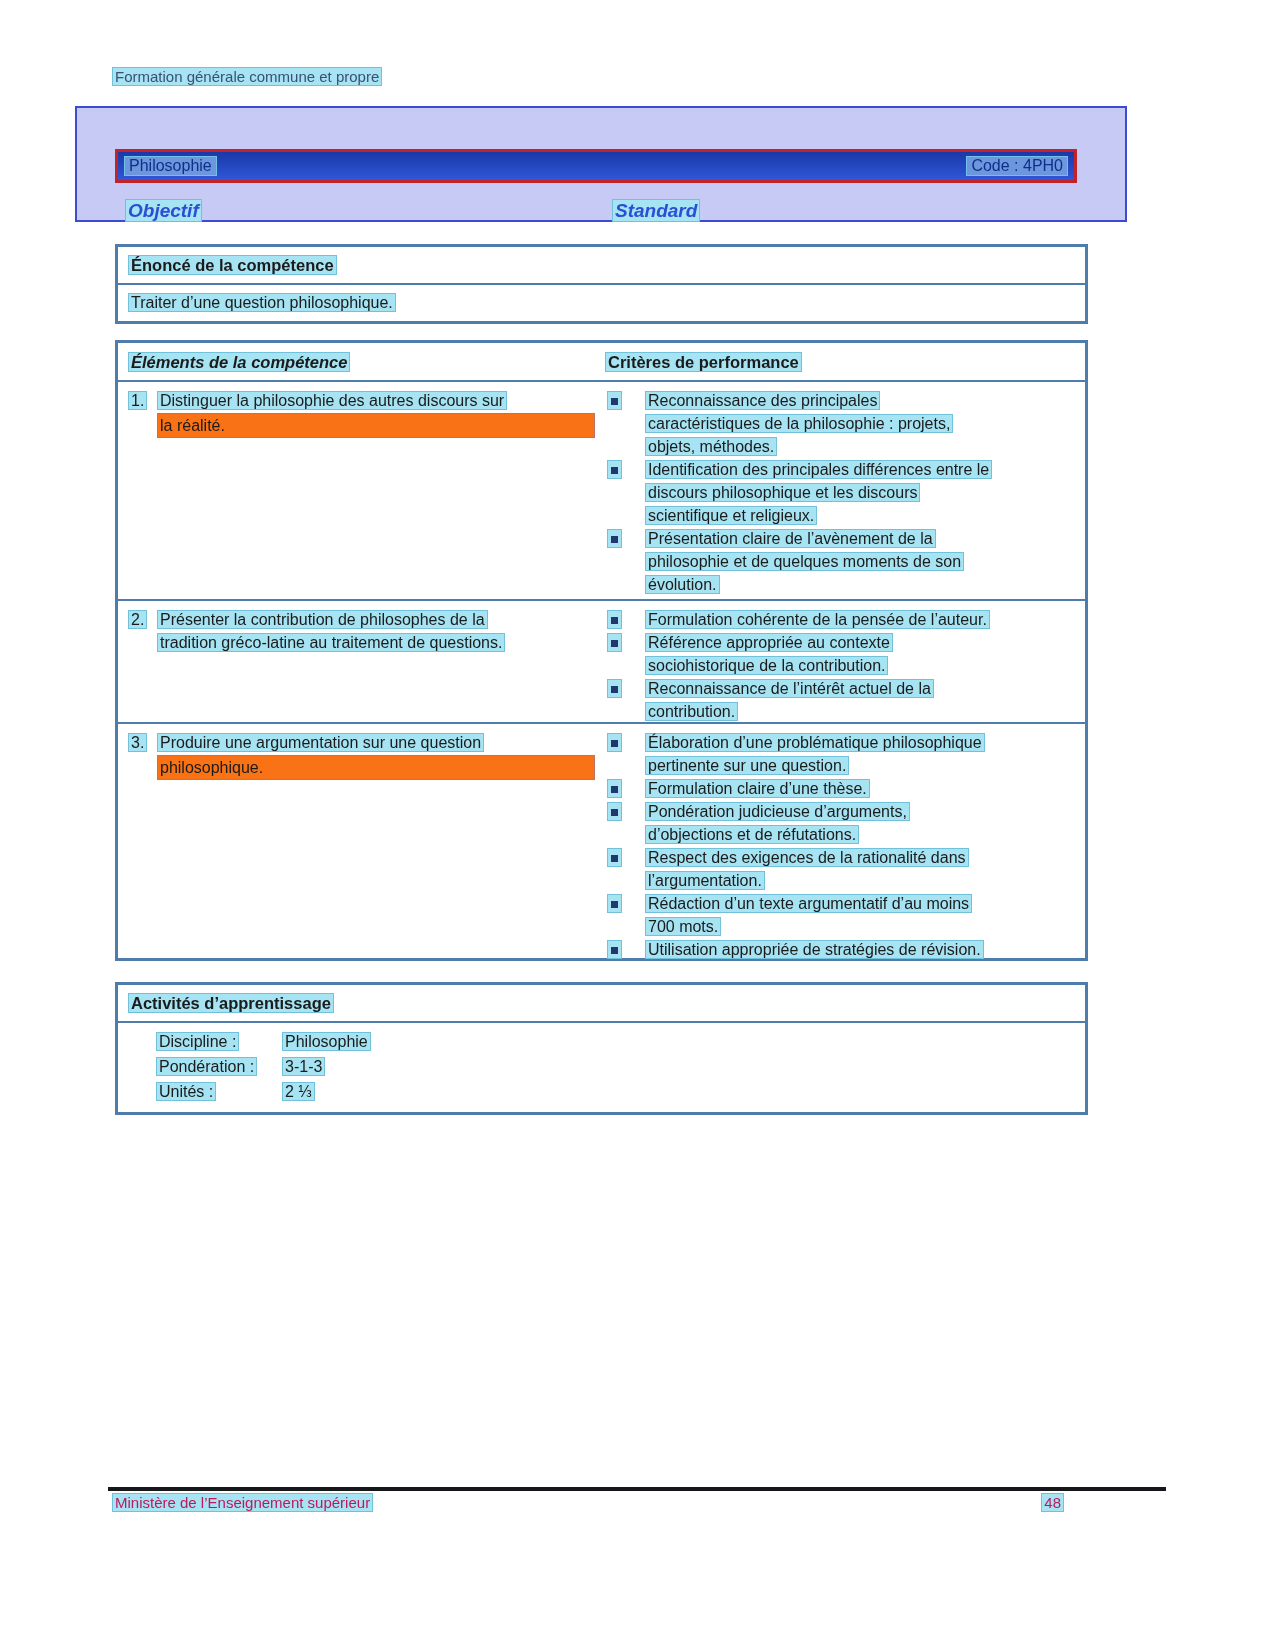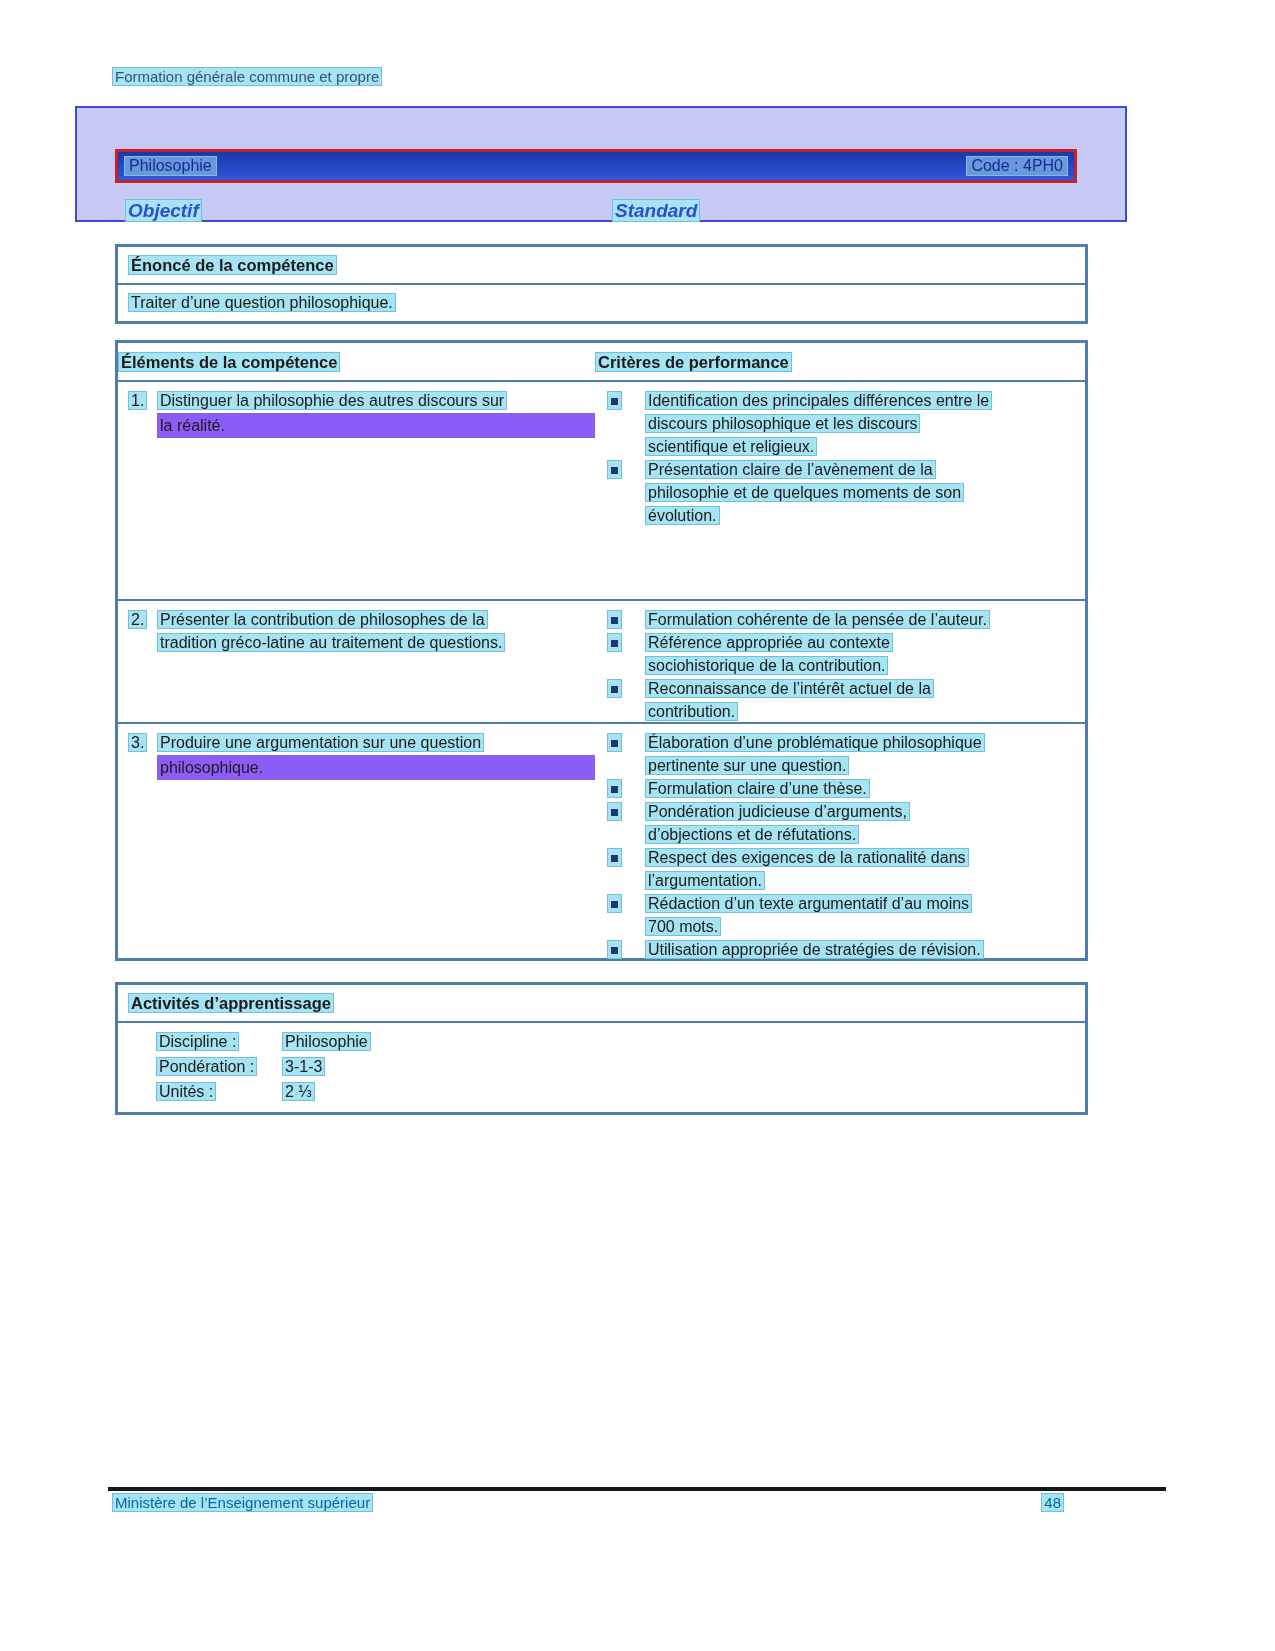--- a/index.html
+++ b/index.html
@@ -9,21 +9,21 @@
     font-family:"Liberation Sans", sans-serif; color:#1b1b1b; overflow:hidden;padding-left:41px;
   }
 
   
   .hl-c {
     background:#a6e3f3; padding:1px 3px;
     -webkit-box-decoration-break:clone; box-decoration-break:clone;
     box-shadow: inset 0 0 0 1px rgba(48,150,190,.45);
   }
   .hl-l {
-    background:#8b5cf6; padding:1px 3px;
+    background:#f97316; padding:1px 3px;
     box-shadow: inset 0 0 0 1px rgba(110,110,200,.45);
   }
   .lvblock { display:block; margin-top:1px; }
   .pre { white-space:pre-line; }
 
   .top-label { position:absolute; left:112px; top:68px; font-size:15px; color:#3c4f73; }
 
   
   .hero {
     position:absolute; left:75px; top:106px; width:1052px; height:116px;
@@ -44,21 +44,21 @@
   
   .tbl { position:absolute; left:115px; width:973px; border:3px solid #4f7dab; background:#fff; }
   .tbl-head { padding:9px 10px 8px; font-weight:bold; font-size:16.5px; border-bottom:2px solid #4f7dab; }
   .tbl-body { padding:9px 10px; font-size:16px; }
 
   #enonce { top:244px; }
   #competence { top:340px; }
   #activites { top:982px; }
 
   .comp-head { display:flex; padding:10px 0 8px; border-bottom:2px solid #4f7dab; font-weight:bold; font-size:16.5px; }
-  .comp-head .h1 { width:477px; }
+  .comp-head .h1 { margin-left:10px; width:477px;font-style:italic; }
   .comp-head .h2 { margin-left:0; }
 
   .comp-row { display:flex; padding-top:7px; font-size:16px; line-height:23px; }
   .comp-row.r2, .comp-row.r3 { border-top:2px solid #4f7dab; }
   .comp-row.r1 { height:217px; }
   .comp-row.r2 { height:123px; }
   .comp-row.r3 { height:236px; }
 
   .el { width:487px; padding-left:10px; display:flex; flex:none; }
   .el .num { width:29px; flex:none; }
@@ -69,21 +69,21 @@
   .crit li { display:flex; }
   .bcell { width:40px; flex:none; padding-left:2px; }
   .bwrap { padding:1px 4px; }
   .sq { display:inline-block; width:7px; height:7px; background:#20386e; vertical-align:1px; }
   .ctext { display:block; flex:1; }
 
   .act-body { padding:6px 10px 8px; font-size:16px; line-height:25px; }
   .lblw { display:inline-block; width:126px;margin-left:28px; }
 
   .foot-line { position:absolute; left:108px; top:1487px; width:1058px; height:4px; background:#16171b; }
-  .foot-row { position:absolute; left:112px; top:1493px; width:952px; font-size:15px; color:#0369a1;
+  .foot-row { position:absolute; left:112px; top:1493px; width:952px; font-size:15px; color:#be185d;
               display:flex; justify-content:space-between;align-items:center; }
 </style>
 </head>
 <body>
 
 <div class="page">
 
   <div class="top-label">
     <span class="hl-c">Formation générale commune et propre</span>
   </div>
@@ -117,20 +117,26 @@
         <span class="num"><span class="hl-c">1.</span></span>
         <div class="etext">
           <span class="hl-c">Distinguer la philosophie des autres discours sur</span>
           <span class="hl-l lvblock">la réalité.</span>
         </div>
       </div>
       <div class="crit">
         <ul>
           <li>
             <span class="bcell"><span class="hl-c bwrap"><i class="sq"></i></span></span>
+            <span class="ctext"><span class="hl-c pre">Reconnaissance des principales
+caractéristiques de la philosophie : projets,
+objets, méthodes.</span></span>
+          </li>
+          <li>
+            <span class="bcell"><span class="hl-c bwrap"><i class="sq"></i></span></span>
             <span class="ctext"><span class="hl-c pre">Identification des principales différences entre le
 discours philosophique et les discours
 scientifique et religieux.</span></span>
           </li>
           <li>
             <span class="bcell"><span class="hl-c bwrap"><i class="sq"></i></span></span>
             <span class="ctext"><span class="hl-c pre">Présentation claire de l’avènement de la
 philosophie et de quelques moments de son
 évolution.</span></span>
           </li>

